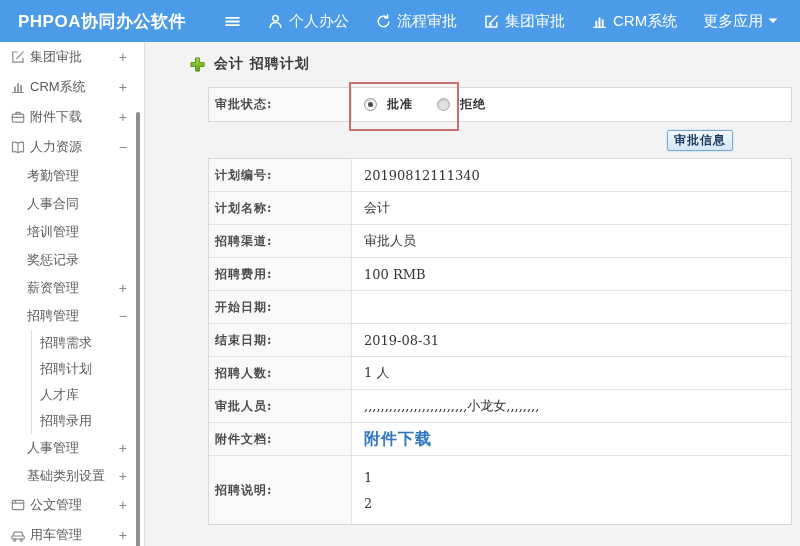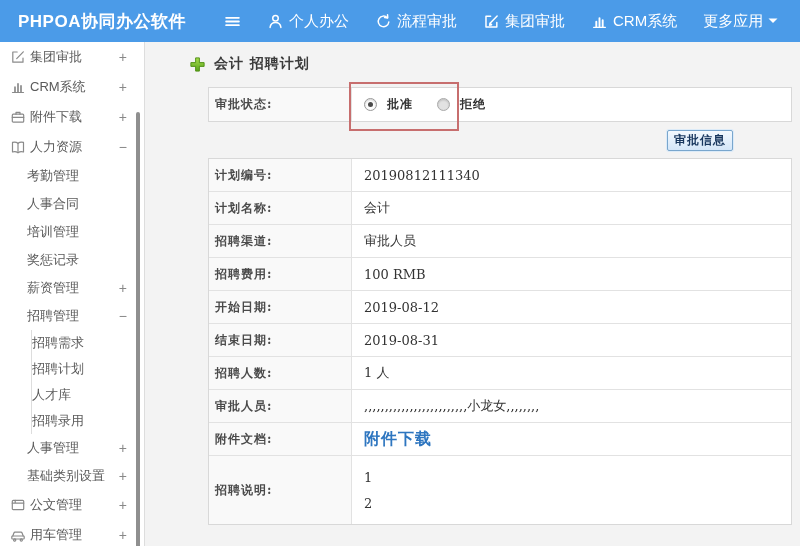--- a/index.html
+++ b/index.html
@@ -22,21 +22,21 @@
   
   .shell { display:flex; height:504px; }
   .sidebar {
     width:145px; background:#fff; border-right:1px solid #ddd;
     position:relative; overflow:hidden; padding-top:0; flex:0 0 auto;
   }
   .side-item { position:relative; display:flex; align-items:center; color:#5a5a5a; cursor:pointer; }
   .side-item .lbl { white-space:nowrap; }
   .lvl0 { height:30px; padding-left:10px; font-size:13px; gap:4px; }
   .lvl1 { height:28px; padding-left:27px; font-size:13px; }
-  .lvl2 { height:26px; margin-left:31px; border-left:1px solid #ddd; font-size:13px; }
+  .lvl2 { height:26px; margin-left:31px; border-left:1px solid #ddd; padding-left:8px; font-size:13px; }
   .toggle { position:absolute; right:17px; top:50%; transform:translateY(-50%); color:#888; font-size:14px; }
   .sb-icon { width:16px; height:16px; display:inline-flex; flex:0 0 auto; }
   .sb-icon svg { width:100%; height:100%; stroke:#8a8a8a; fill:none; stroke-width:1.2; stroke-linecap:round; stroke-linejoin:round; }
   .side-scroll {
     position:absolute; right:4px; top:70px; width:4px; height:calc(100% - 62px);
     background:#8f8f8f; border-radius:2px;
   }
   
   .main { flex:1; position:relative; overflow:hidden; background:#f3f3f3; }
   .page-head { display:flex; align-items:center; gap:8px; margin:12px 0 0 44px; height:20px; }
@@ -292,21 +292,20 @@
       <div class="row">
         <div class="cell-l">招聘渠道:</div>
         <div class="cell-v">审批人员</div>
       </div>
       <div class="row">
         <div class="cell-l">招聘费用:</div>
         <div class="cell-v">100 RMB</div>
       </div>
       <div class="row">
         <div class="cell-l">开始日期:</div>
-        <div class="cell-v">2019-08-12</div>
       </div>
       <div class="row">
         <div class="cell-l">结束日期:</div>
         <div class="cell-v">2019-08-31</div>
       </div>
       <div class="row">
         <div class="cell-l">招聘人数:</div>
         <div class="cell-v">1 人</div>
       </div>
       <div class="row">

